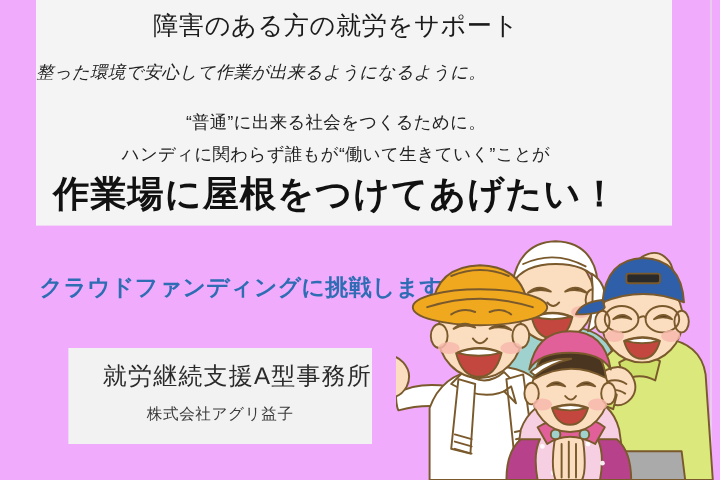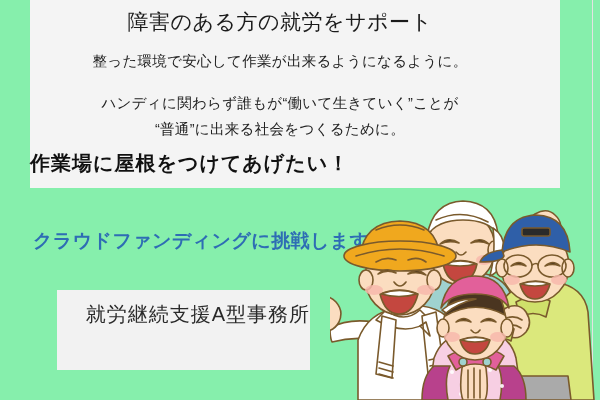--- a/index.html
+++ b/index.html
@@ -5,21 +5,21 @@
   html,body{margin:0;padding:0;}
   body{
     width:600px;height:400px;
     background:#ffffff;
     font-family:"Liberation Sans","DejaVu Sans",sans-serif;
     overflow:hidden;
     position:relative;
   }
   #poster{
     position:absolute;left:0;top:0;width:600px;height:400px;
-    background:#86efac;
+    background:#f0abfc;
     overflow:hidden;
   }
   
   .page-edge{
     position:absolute;top:0;right:7px;width:1px;height:400px;
     background:#e3e3e3;
   }
   
   .panel-top{
     position:absolute;left:30px;top:0px;width:530px;height:188px;
@@ -28,35 +28,36 @@
   .headline{
     position:absolute;left:30px;top:7px;width:500px;
     text-align:center;
     font-size:21px;line-height:30px;
     color:#1b1b1b;
     letter-spacing:0.5px;
     font-weight:500;
   }
   .sub1{
     position:absolute;left:30px;top:50px;width:500px;
-    text-align:center;
     font-size:14.5px;line-height:22px;
     color:#222222;
     letter-spacing:0.3px;
+    font-style:italic;
   }
   .sub2{
     position:absolute;left:30px;top:90px;width:500px;
     text-align:center;
     font-size:14.5px;line-height:26px;
     color:#222222;
     letter-spacing:0.3px;
   }
   .bighead{
     position:absolute;left:30px;top:143px;width:500px;
-    font-size:20px;line-height:40px;
+    text-align:center;
+    font-size:30px;line-height:40px;
     font-weight:bold;
     color:#111111;
     letter-spacing:1px;
     white-space:nowrap;
   }
   .cf-line{
     position:absolute;left:33px;top:228px;
     font-size:19px;line-height:26px;
     font-weight:bold;
     color:#2e6db4;
@@ -95,30 +96,31 @@
 
   <div class="page-edge"></div>
 
   <div class="panel-top"></div>
 
   <div class="headline">障害のある方の就労をサポート</div>
 
   <div class="sub1">整った環境で安心して作業が出来るようになるように。</div>
 
   <div class="sub2">
+    <div>“普通”に出来る社会をつくるために。</div>
     <div>ハンディに関わらず誰もが“働いて生きていく”ことが</div>
-    <div>“普通”に出来る社会をつくるために。</div>
   </div>
 
   <div class="bighead">作業場に屋根をつけてあげたい！</div>
 
   <div class="cf-line">クラウドファンディングに挑戦します</div>
 
   <div class="panel-org"></div>
   <div class="org-name">就労継続支援A型事務所</div>
+  <div class="org-corp">株式会社アグリ益子</div>
 
   <div class="illus">
     <svg width="270" height="210" viewBox="0 0 270 210" xmlns="http://www.w3.org/2000/svg">
       <defs>
         <style>
           .ol{fill:none;stroke:#7a5a2c;stroke-width:1.6;stroke-linecap:round;stroke-linejoin:round;}
           .olf{stroke:#7a5a2c;stroke-width:1.6;stroke-linejoin:round;stroke-linecap:round;}
           .skin{fill:#fbddc0;}
           .mouth{fill:#c4473f;}
           .tooth{fill:#ffffff;}

